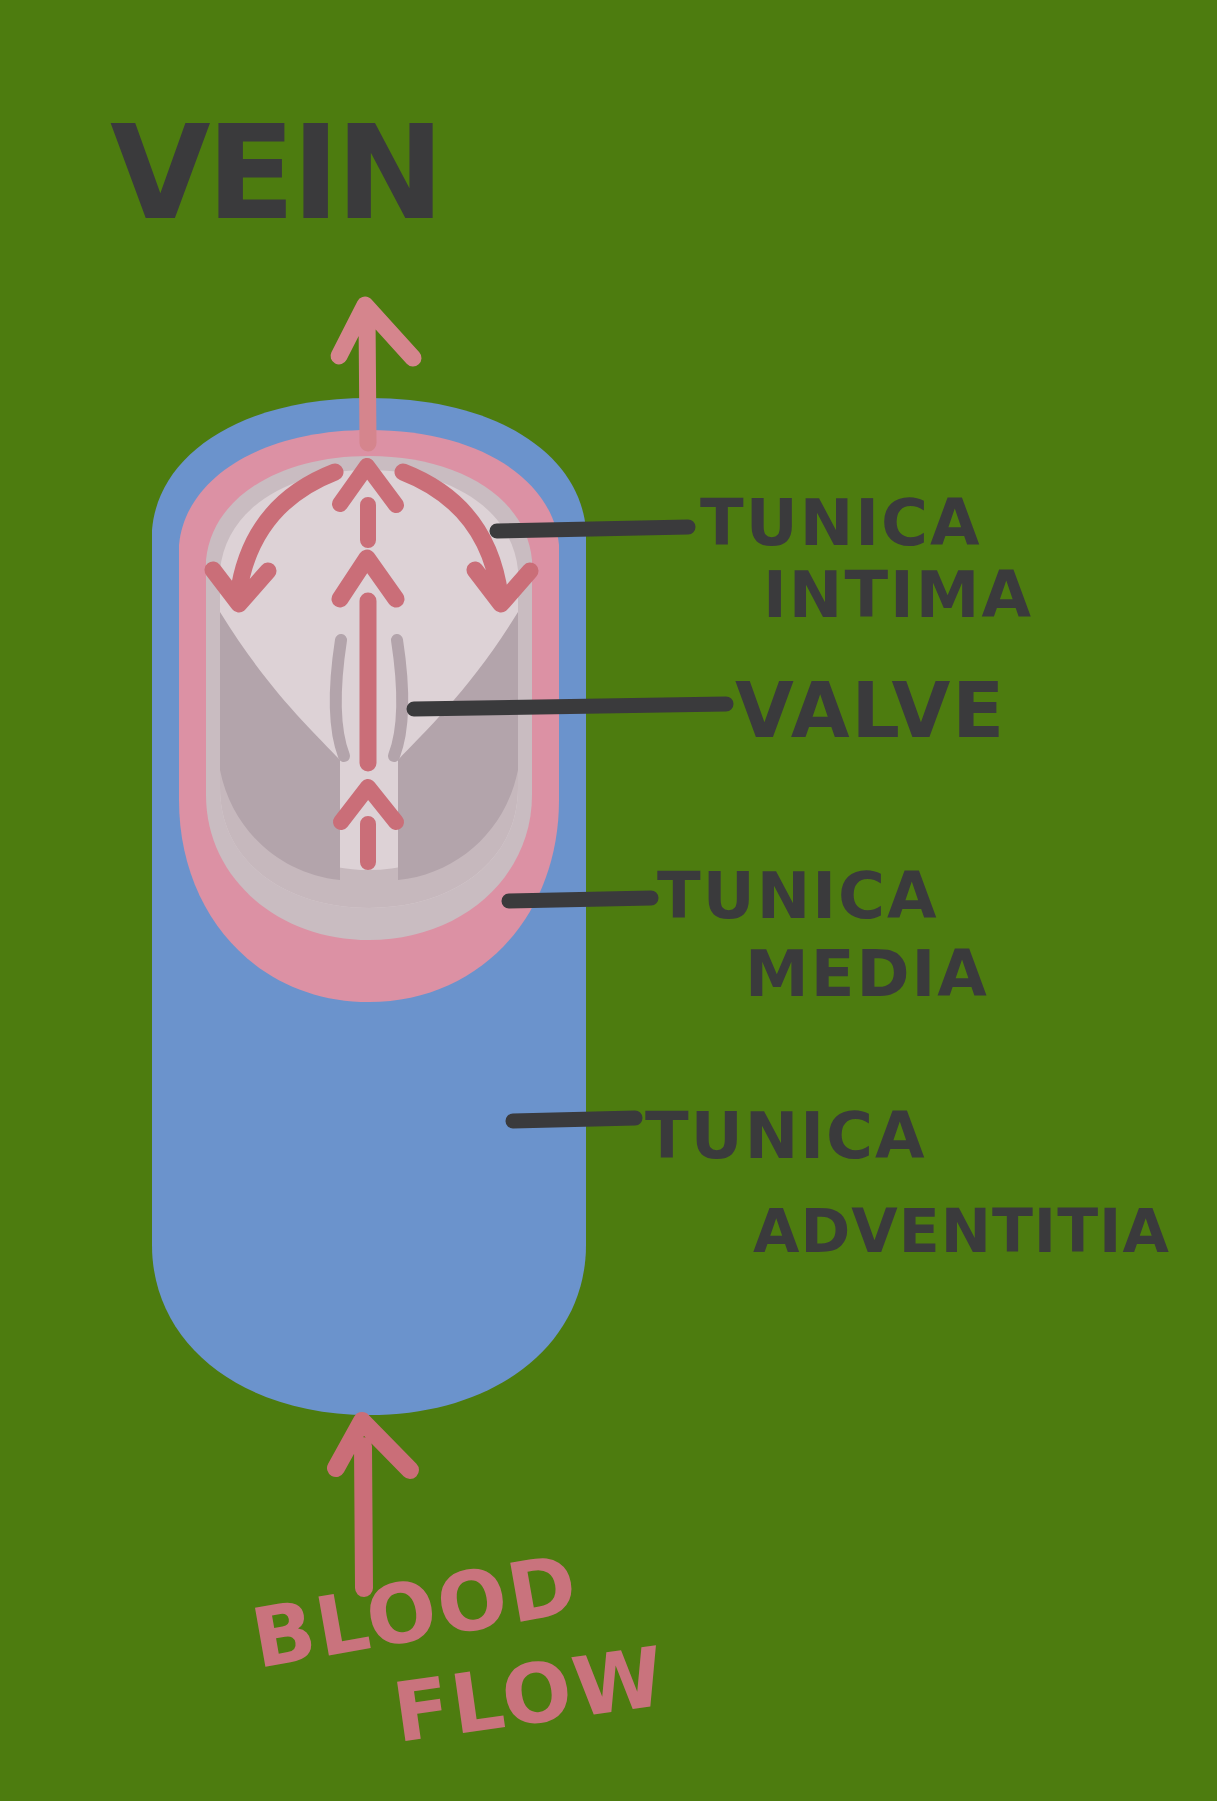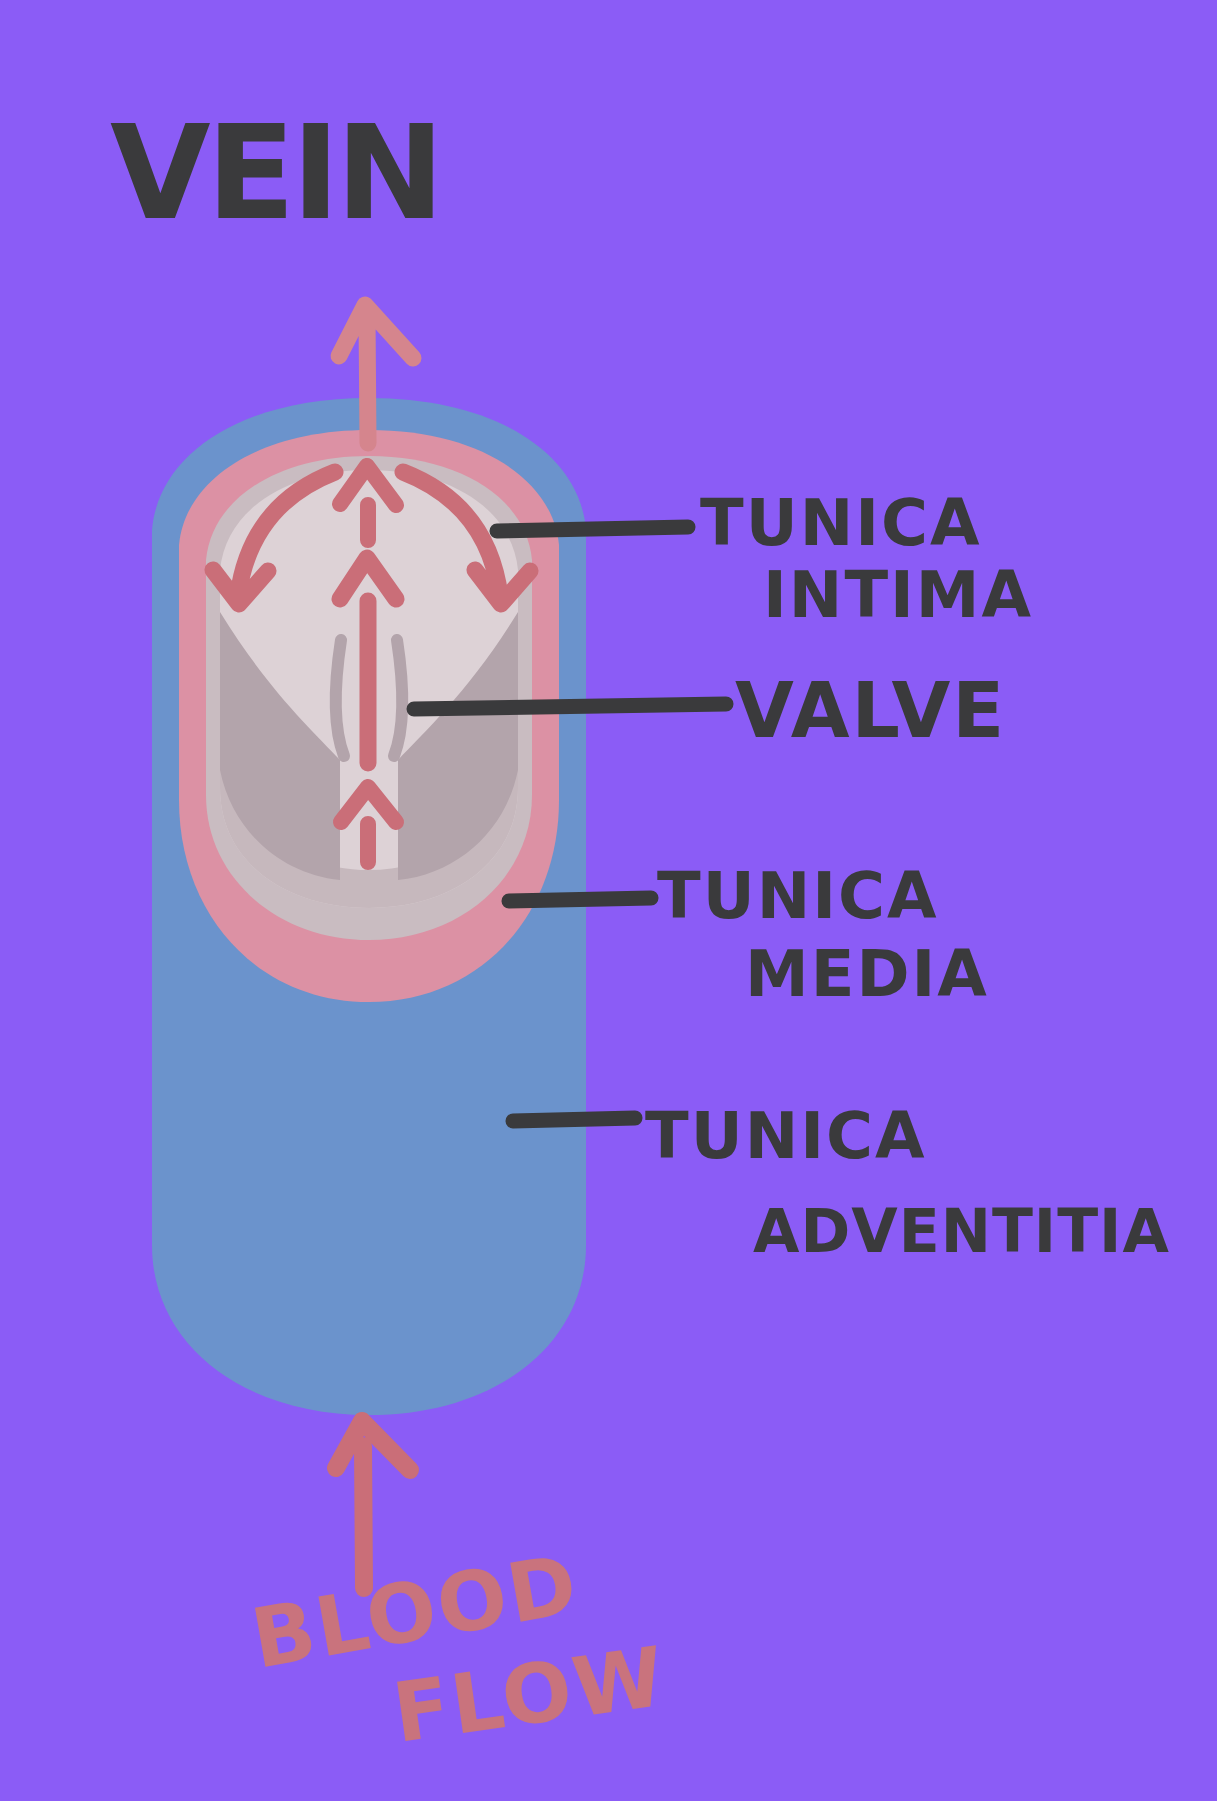--- a/index.html
+++ b/index.html
@@ -8,21 +8,21 @@
     background: #ffffff;
     width: 1217px;
     height: 1801px;
     overflow: hidden;
     font-family: "DejaVu Sans", sans-serif;
   }
   .stage {
     position: relative;
     width: 1217px;
     height: 1801px;
-    background: #8b5cf6;
+    background: #4d7c0f;
   }
   svg.diagram { display: block; }
 
   
   .pointer-line {
     stroke: #3a3a3c;
     stroke-width: 15;
     stroke-linecap: round;
     fill: none;
   }

